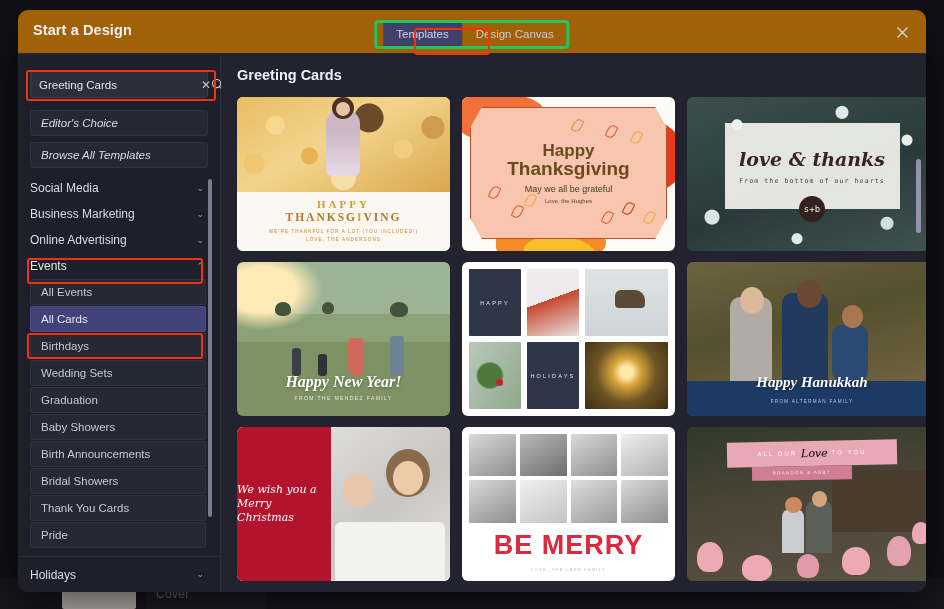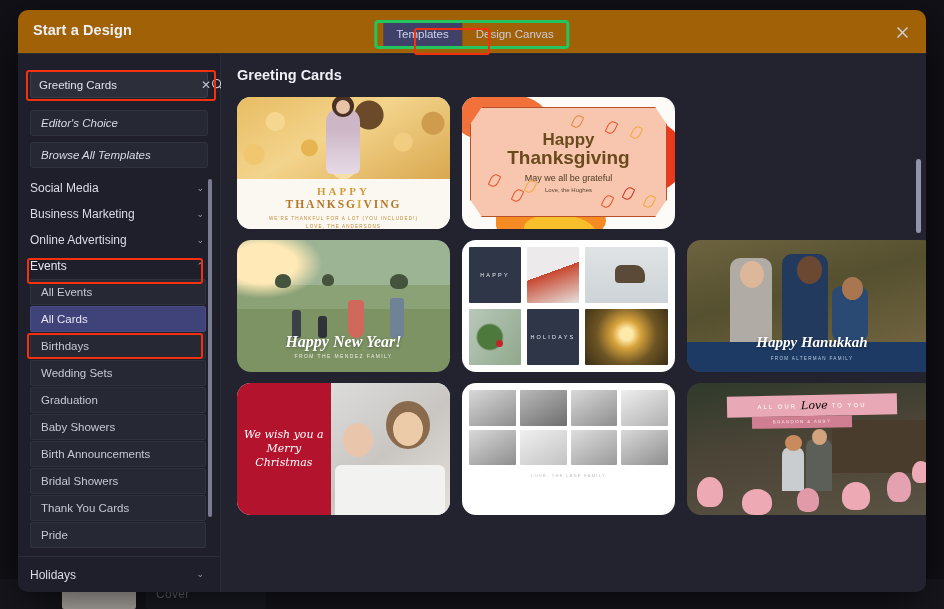--- a/index.html
+++ b/index.html
@@ -214,27 +214,27 @@
     position: absolute; left: 16px; top: 12px;
     font-size: 14.5px; font-weight: 700; color: #eef0f6;
   }
   #grid {
     position: absolute;
     left: 0; right: 0; top: 42px; bottom: 0;
     padding: 0 16px 0 16px;
   }
   .row { display: flex; gap: 12px; margin-bottom: 11px; }
   .card {
-    border-radius: 14px;
+    border-radius: 6px;
     overflow: hidden;
     position: relative;
     cursor: pointer;
     background: #fff;
     flex: 0 0 auto;
-    height: 132px;
+    height: 154px;
   }
   .card.w1 { width: 213px; }
   .card.w2 { width: 213px; }
   .card.w3 { width: 250px; }
 
   #main-scrollbar {
     position: absolute;
     right: 5px; top: 104px;
     width: 5px; height: 74px;
     background: #9194ab;
@@ -396,21 +396,21 @@
     position:absolute; left:0; right:0; bottom: 16%;
     text-align:center; color:#fff; font-size: 15px; font-weight:700; font-style:italic;
     font-family:"Liberation Serif", serif; text-shadow: 0 1px 3px rgba(0,0,0,.4);
   }
   .c6-sub { position:absolute; left:0;right:0; bottom: 8%; text-align:center; color:#b9c9de; font-size:4.6px; letter-spacing:1.3px; }
 
   
   .c7 { display:flex; background:#fff; }
   .c7-left { width: 44%; background:#b4132d; position:relative; display:flex; align-items:center; justify-content:center; }
   .c7-script {
-    color:#fff; font-size: 11px; line-height: 1.25; text-align:center;
+    color:#fff; font-size: 11px; line-height: 1.25; 
     font-family:"DejaVu Serif", serif; font-style: italic;
   }
   .c7-right {
     flex:1;
     background: linear-gradient(140deg,#dcdcdc,#c9c6c2 50%,#e4e0dc);
     position: relative;
   }
   .c7-kid { position:absolute; border-radius: 50%; }
 
   
@@ -582,20 +582,27 @@
             <div class="c2-leaf" style="left:68%;top:18%;border-color:#e0562c"></div>
             <div class="c2-leaf" style="left:80%;top:22%;border-color:#f0a93c"></div>
             <div class="c2-leaf" style="left:13%;top:58%;border-color:#e0562c"></div>
             <div class="c2-leaf" style="left:24%;top:70%;border-color:#e0562c"></div>
             <div class="c2-leaf" style="left:30%;top:63%;border-color:#f0a93c"></div>
             <div class="c2-leaf" style="left:66%;top:74%;border-color:#e0562c"></div>
             <div class="c2-leaf" style="left:76%;top:68%;border-color:#c8371e"></div>
             <div class="c2-leaf" style="left:86%;top:74%;border-color:#f0a93c"></div>
           </div>
 
+          <div class="card w3 c3">
+            <div class="c3-panel">
+              <div class="c3-h1">love &amp; thanks</div>
+              <div class="c3-sub">From the bottom of our hearts</div>
+            </div>
+            <div class="c3-badge">s+b</div>
+          </div>
         </div>
 
         <div class="row">
 
           <div class="card w1 c4">
             <div class="c4-tree" style="left:18%;width:16px;height:14px;"></div>
             <div class="c4-tree" style="left:40%;"></div>
             <div class="c4-tree" style="left:72%;width:18px;height:15px;"></div>
             <div class="c4-p" style="left:26%;height:28px;background:#3b3f46;"></div>
             <div class="c4-p" style="left:38%;height:22px;background:#2f3338;"></div>
@@ -651,20 +658,21 @@
             <div class="c8-grid">
               <div></div>
               <div></div>
               <div></div>
               <div></div>
               <div></div>
               <div></div>
               <div></div>
               <div></div>
             </div>
+            <div class="c8-h1">BE MERRY</div>
             <div class="c8-sub">LOVE, THE LANE FAMILY</div>
           </div>
 
           <div class="card w3 c9">
             <div class="c9-barn"></div>
             <div class="c9-ribbon">
               <span>ALL OUR</span>
               <em>Love</em>
               <span>TO YOU</span>
             </div>

